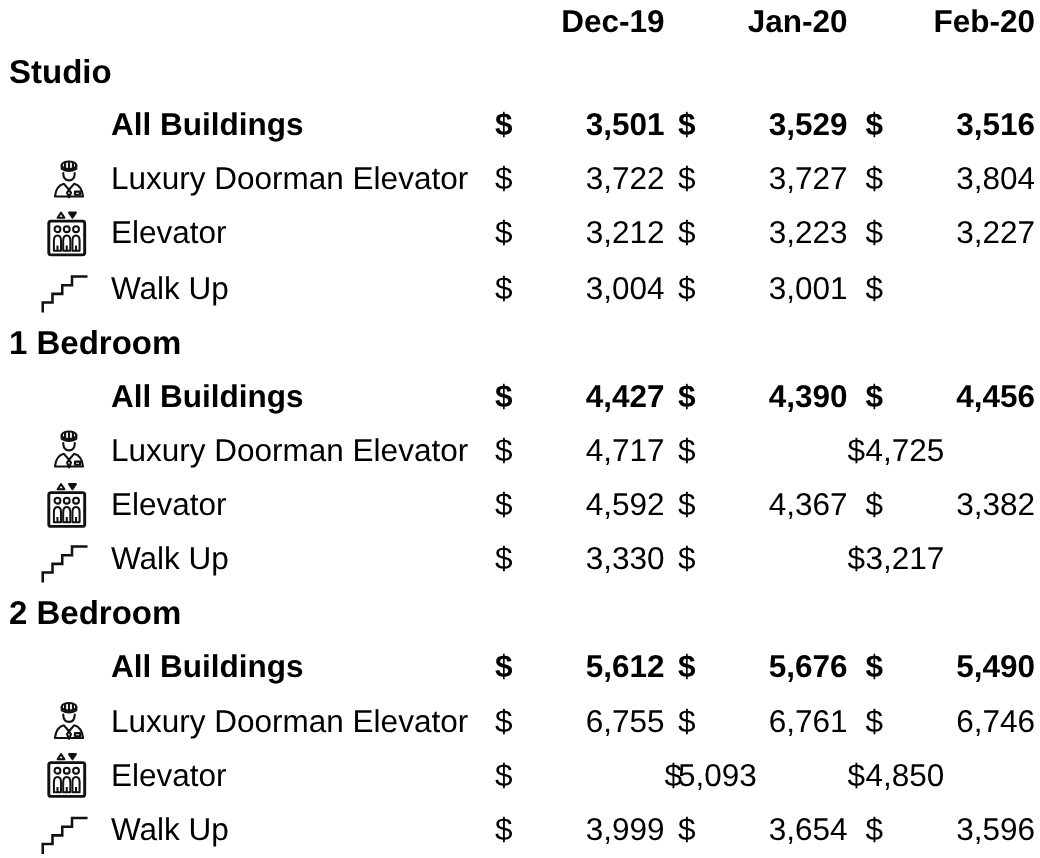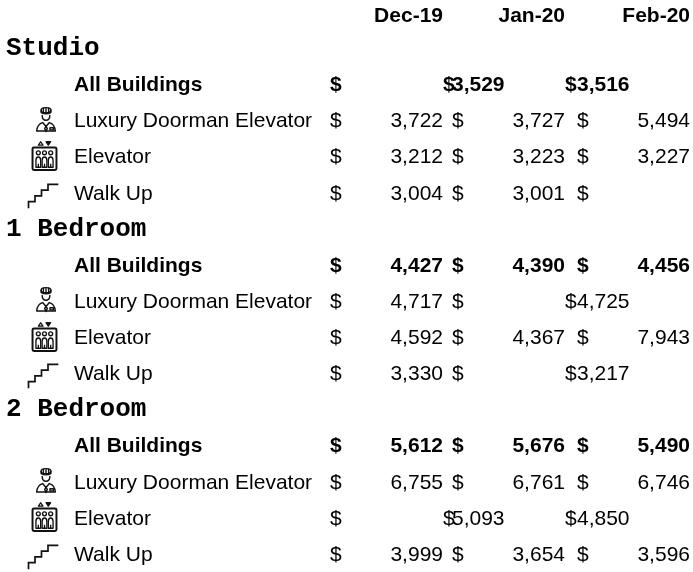--- a/index.html
+++ b/index.html
@@ -16,23 +16,22 @@
     grid-template-columns: 70px 260px 26px 87px 9px 26px 87px 12px 26px 87px;
     height: 36.13px;
     align-items: center;
     font-size: 21px;
     white-space: nowrap;
   }
   .header-row { height: 30px; font-weight: 700; }
   .section-row .section-title {
     grid-column: 1 / -1;
     font-weight: 700;
-    font-size: 26px;
+    font-size: 22px;
     padding-left: 6px;
-    font-family: Liberation Mono, monospace;
   }
   .label-col { padding-left: 4px; overflow: hidden; }
   .dollar-col { text-align: left; }
   .value-col { text-align: right; font-variant-numeric: tabular-nums; }
   .data-row.bold { font-weight: 700; }
   .icon-col {
     display: flex;
     justify-content: flex-end;
     align-items: center;
     padding-right: 9px;
@@ -59,20 +58,21 @@
   </div>
   <div id="rows-container">
   <div class="row section-row">
     <div class="section-title">Studio</div>
   </div>
 
   <div class="row data-row bold">
     <div class="icon-col"></div>
     <div class="label-col">All Buildings</div>
     <div class="dollar-col">$</div>
+    <div class="value-col">3,501</div>
     <div></div>
     <div class="dollar-col">$</div>
     <div class="value-col">3,529</div>
     <div></div>
     <div class="dollar-col">$</div>
     <div class="value-col">3,516</div>
   </div>
 
   <div class="row data-row">
     <div class="icon-col">
@@ -89,21 +89,21 @@
           </span>
         </div>
     <div class="label-col">Luxury Doorman Elevator</div>
     <div class="dollar-col">$</div>
     <div class="value-col">3,722</div>
     <div></div>
     <div class="dollar-col">$</div>
     <div class="value-col">3,727</div>
     <div></div>
     <div class="dollar-col">$</div>
-    <div class="value-col">5,494</div>
+    <div class="value-col">3,804</div>
   </div>
 
   <div class="row data-row">
     <div class="icon-col">
           <span class="icon">
             <svg viewBox="0 0 32 32" width="33" height="33" fill="none" stroke="#111" stroke-width="1.3" stroke-linejoin="round">
               <path d="M10.1 5 L12.3 1.7 L14.5 5 Z"></path>
               <path d="M17.5 1.7 h4.4 L19.7 5 Z" fill="#111"></path>
               <rect x="4.4" y="7.2" width="23.2" height="21.8" rx="1.4" stroke-width="1.9"></rect>
               <circle cx="10" cy="12.4" r="1.9"></circle>
@@ -202,21 +202,21 @@
           </span>
         </div>
     <div class="label-col">Elevator</div>
     <div class="dollar-col">$</div>
     <div class="value-col">4,592</div>
     <div></div>
     <div class="dollar-col">$</div>
     <div class="value-col">4,367</div>
     <div></div>
     <div class="dollar-col">$</div>
-    <div class="value-col">7,943</div>
+    <div class="value-col">3,382</div>
   </div>
 
   <div class="row data-row">
     <div class="icon-col">
           <span class="icon">
             <svg viewBox="0 0 36 32" width="36" height="32" fill="none" stroke="#111" stroke-width="1.7" stroke-linejoin="miter" stroke-linecap="square">
               <path d="M3.5 30.5 V24.7 H10 V18.9 H16.5 V13.1 H23 V7.3 H32.5"></path>
             </svg>
           </span>
         </div>

